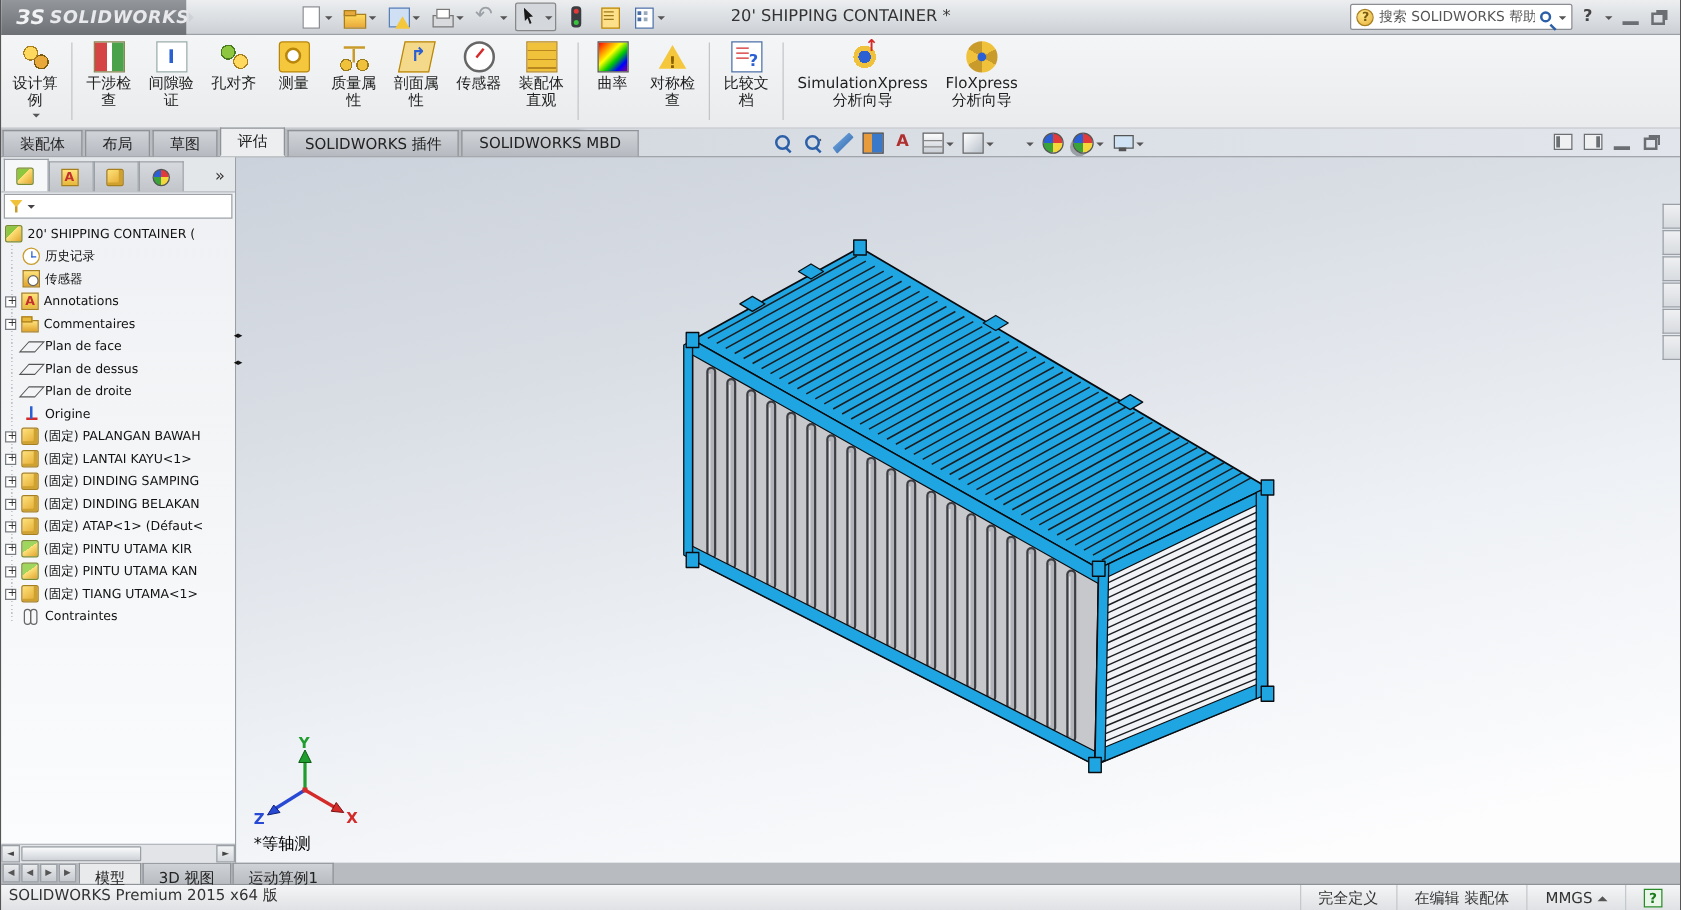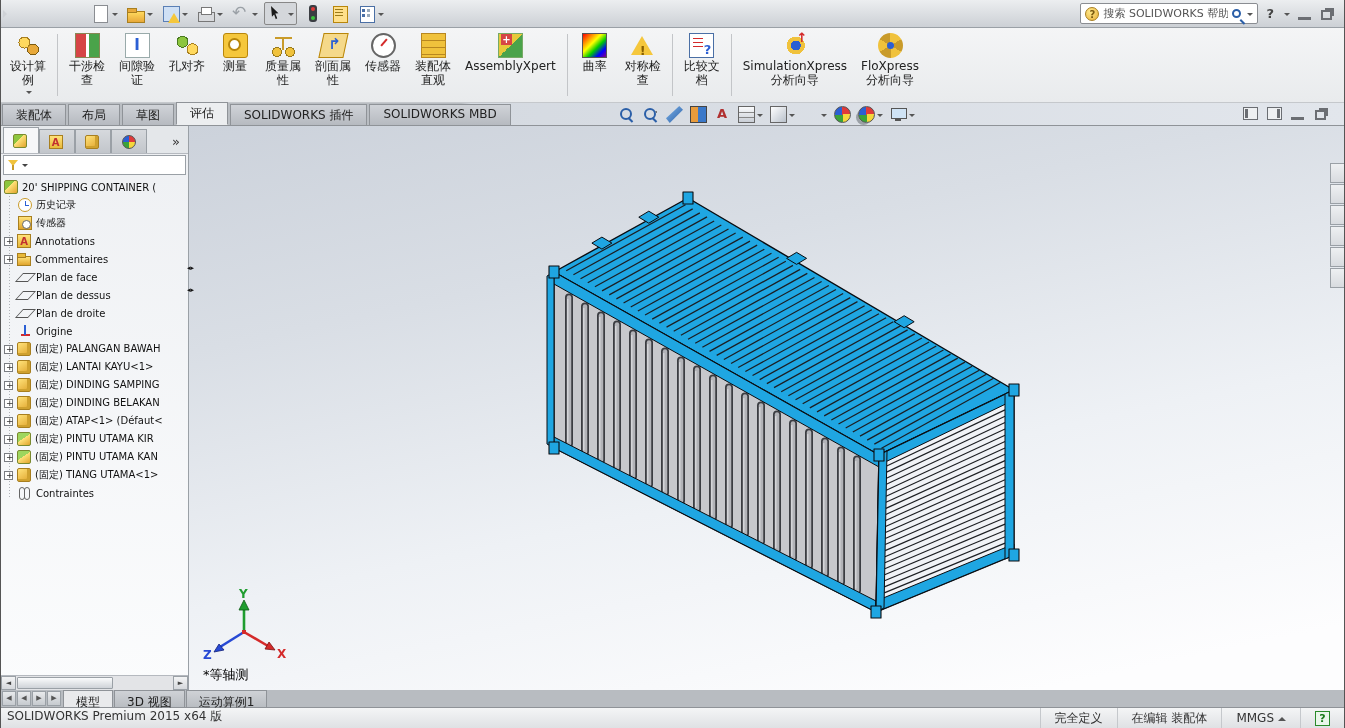--- a/index.html
+++ b/index.html
@@ -170,20 +170,24 @@
   .sbitem{padding:0 14px;border-left:1px solid #c5c8cc;height:100%;display:flex;align-items:center;gap:4px;white-space:nowrap}
   .upcaret{width:0;height:0;border:4px solid transparent;border-bottom-color:#555;margin-bottom:3px}
   .helpbox{width:15px;height:15px;border:1px solid #2a8a2a;background:#eaf6ea;color:#1a7a1a;font-weight:bold;font-size:11px;text-align:center;line-height:14px}
 </style>
 </head>
 <body>
 
 <div class="app">
 
   <div class="titlebar">
+    <div class="logo">
+      <span class="l3s">ЗS</span>
+      <span class="lw">SOLIDWORKS</span>
+    </div>
     <div class="logo-arr"></div>
     <div class="quickicons" id="quickicons">
         <span class="qbtn">
           <span class="qi qi-new-document"></span>
           <span class="crt"></span>
         </span>
         <span class="qbtn">
           <span class="qi qi-open"></span>
           <span class="crt"></span>
         </span>
@@ -207,20 +211,21 @@
           <span class="qi qi-selection-filter"></span>
         </span>
         <span class="qbtn">
           <span class="qi qi-properties"></span>
         </span>
         <span class="qbtn">
           <span class="qi qi-options"></span>
           <span class="crt"></span>
         </span>
       </div>
+    <div class="wtitle">20' SHIPPING CONTAINER *</div>
     <div class="tb-right">
       <div class="searchbox">
         <span class="qmark">?</span>
         <span class="stext">搜索 SOLIDWORKS 帮助</span>
         <span class="mag"></span>
         <span class="crt"></span>
       </div>
       <span class="helpq">?</span>
       <span class="crt"></span>
       <span class="wmin"></span>
@@ -285,26 +290,20 @@
           <span class="ri" data-icon="sensor"></span>
           <div class="rlbl">
             <div>传感器</div>
           </div>
         </div>
         <div class="rbtn">
           <span class="ri" data-icon="assembly-visual"></span>
           <div class="rlbl">
             <div>装配体</div>
             <div>直观</div>
-          </div>
-        </div>
-        <div class="rbtn">
-          <span class="ri" data-icon="assemblyxpert"></span>
-          <div class="rlbl">
-            <div>AssemblyXpert</div>
           </div>
         </div>
       </div>
       <div class="rsep"></div>
       <div class="rgroup">
         <div class="rbtn">
           <span class="ri" data-icon="curvature"></span>
           <div class="rlbl">
             <div>曲率</div>
           </div>

